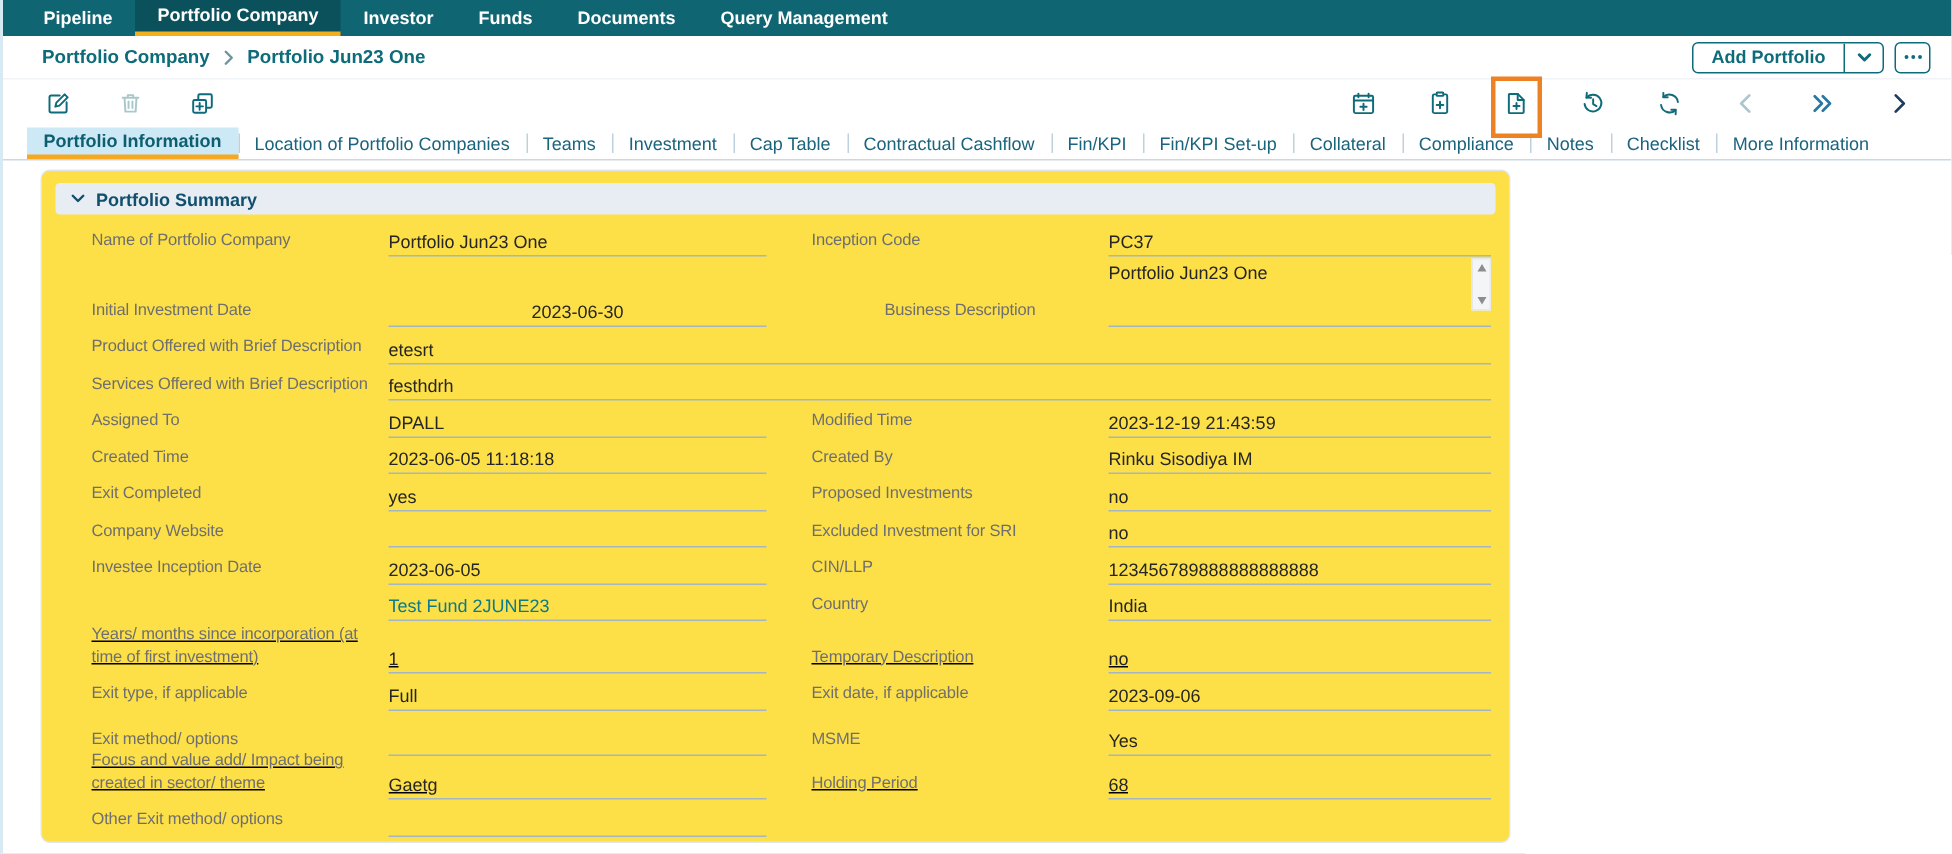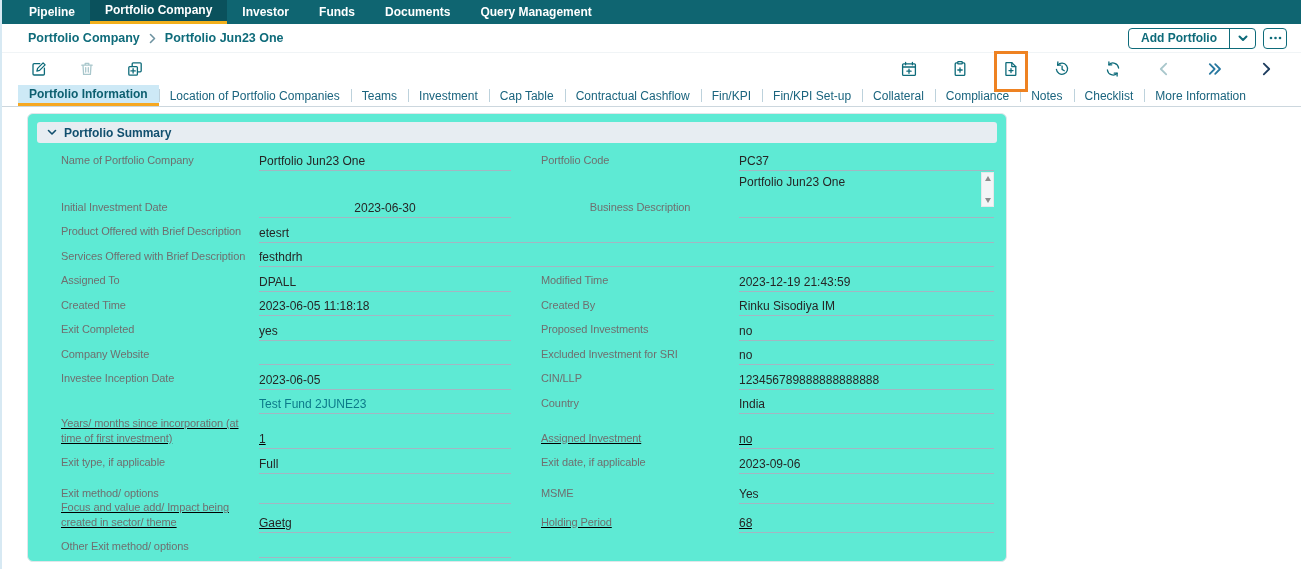--- a/index.html
+++ b/index.html
@@ -37,21 +37,21 @@
   .tb-icon.chev-dark { color:var(--chev-dark,#1d3c5e); }
   .hl-box { position:absolute; left:-8px; top:-9px; width:34px; height:41px; border:3px solid var(--hl,#ee8222); z-index:6; }
 
   
   .tabs { height:22px; display:flex; padding-left:18px; border-bottom:1px solid #ccd7de; }
   .tab { font-size:12px; color:#1a647e; line-height:22px; padding:0 11px; position:relative; cursor:pointer; white-space:nowrap; }
   .tab + .tab::before { content:""; position:absolute; left:0; top:4px; height:13px; width:1px; background:#bdd2dc; }
   .tab.active { background:var(--tab-bg,#cde9f6); border-bottom:3px solid var(--tab-orange,#f6a821); line-height:19px; font-weight:700; color:#0d5f70; }
 
   
-  .card { margin:6px 0 0 27px; width:980px; height:449px; border:1px solid #e1e6ea; border-radius:6px; padding-top:8px; background:#5eead4; }
+  .card { margin:6px 0 0 27px; width:980px; height:449px; border:1px solid #e1e6ea; border-radius:6px; padding-top:8px; background:#fde047; }
   .section-bar { margin:0 9px; height:21px; background:var(--section-bg,#e7edf2); border-radius:3px; display:flex; align-items:center; padding-left:10px; color:var(--section-text,#114f6e); }
   .section-title { font-size:12px; font-weight:700; margin-left:7px; color:var(--section-text,#114f6e); }
   .section-chevron { display:flex; cursor:pointer; }
 
   
   .form { margin-top:2px; padding-left:33px; }
   .form-row { display:grid; grid-template-columns:198px 252px 30px 198px 255px; height:24.5px; align-items:end; }
   .form-row.first { height:26px; }
   .form-row.tall  { height:47px; }
   .form-row.tall2 { height:35px;text-decoration:underline; }
@@ -210,21 +210,21 @@
         </svg>
     </span>
     <span class="section-title">Portfolio Summary</span>
   </div>
   <div class="form">
       <div class="form-row first">
         <div class="lbl" style="grid-column: 1;">Name of Portfolio Company</div>
         <div class="field" style="grid-column: 2;">
           <span class="val">Portfolio Jun23 One</span>
         </div>
-        <div class="lbl" style="grid-column: 4;">Portfolio Code</div>
+        <div class="lbl" style="grid-column: 4;">Inception Code</div>
         <div class="field" style="grid-column: 5;">
           <span class="val">PC37</span>
         </div>
       </div>
       <div class="form-row tall">
         <div class="lbl" style="grid-column: 1;">Initial Investment Date</div>
         <div class="field" style="grid-column: 2; justify-content: center;">
           <span class="val">2023-06-30</span>
         </div>
         <div class="lbl" style="grid-column: 4; text-align: center;">Business Description</div>
@@ -305,21 +305,21 @@
         <div class="lbl" style="grid-column: 4;">Country</div>
         <div class="field" style="grid-column: 5;">
           <span class="val">India</span>
         </div>
       </div>
       <div class="form-row tall2">
         <div class="lbl" style="grid-column: 1;">Years/ months since incorporation (at time of first investment)</div>
         <div class="field" style="grid-column: 2;">
           <span class="val">1</span>
         </div>
-        <div class="lbl" style="grid-column: 4;">Assigned Investment</div>
+        <div class="lbl" style="grid-column: 4;">Temporary Description</div>
         <div class="field" style="grid-column: 5;">
           <span class="val">no</span>
         </div>
       </div>
       <div class="form-row">
         <div class="lbl" style="grid-column: 1;">Exit type, if applicable</div>
         <div class="field" style="grid-column: 2;">
           <span class="val">Full</span>
         </div>
         <div class="lbl" style="grid-column: 4;">Exit date, if applicable</div>

